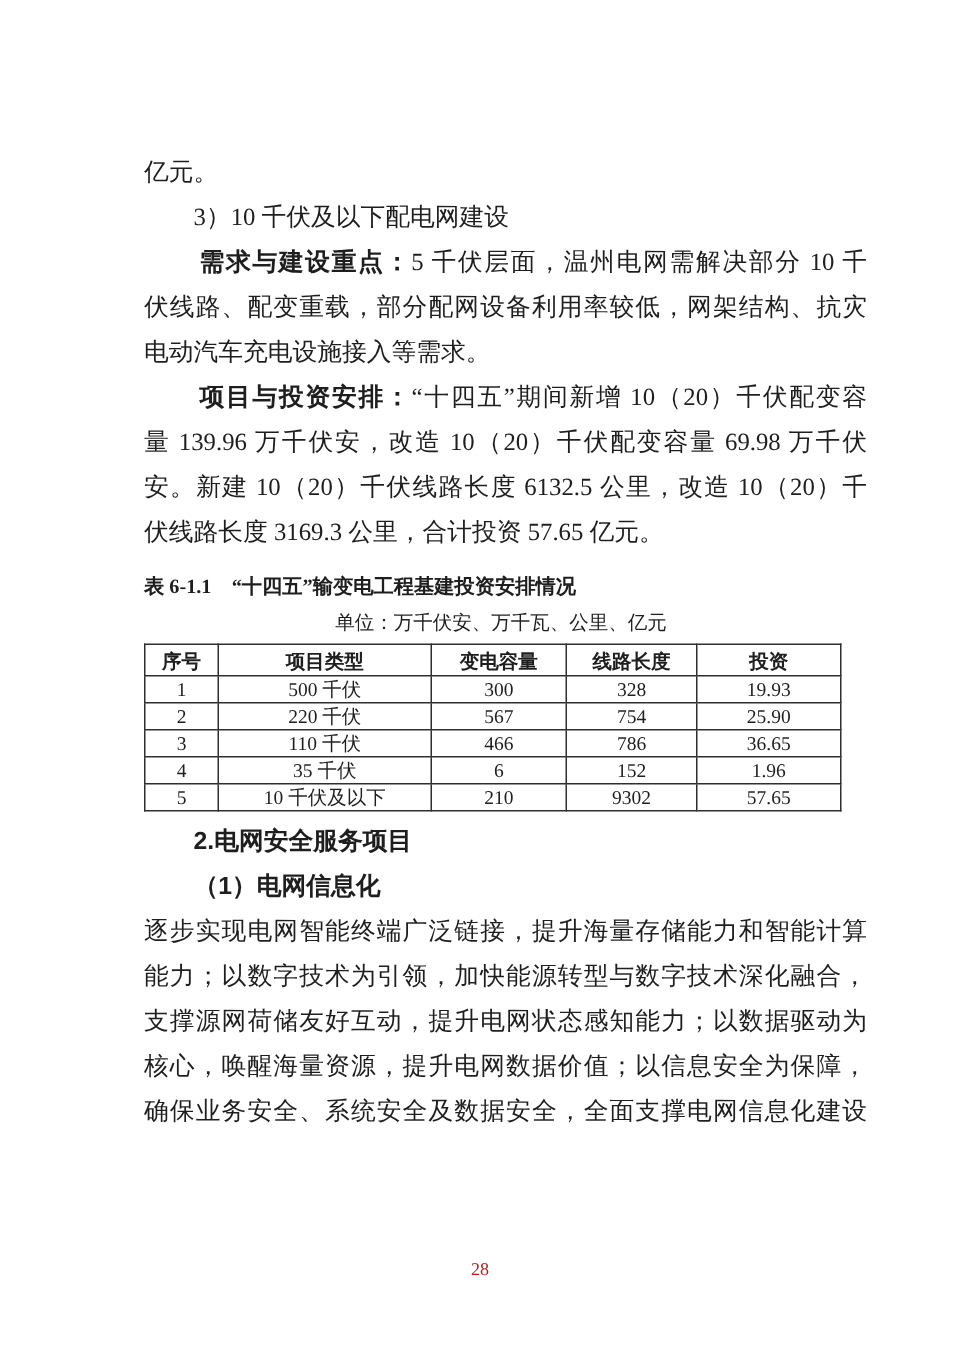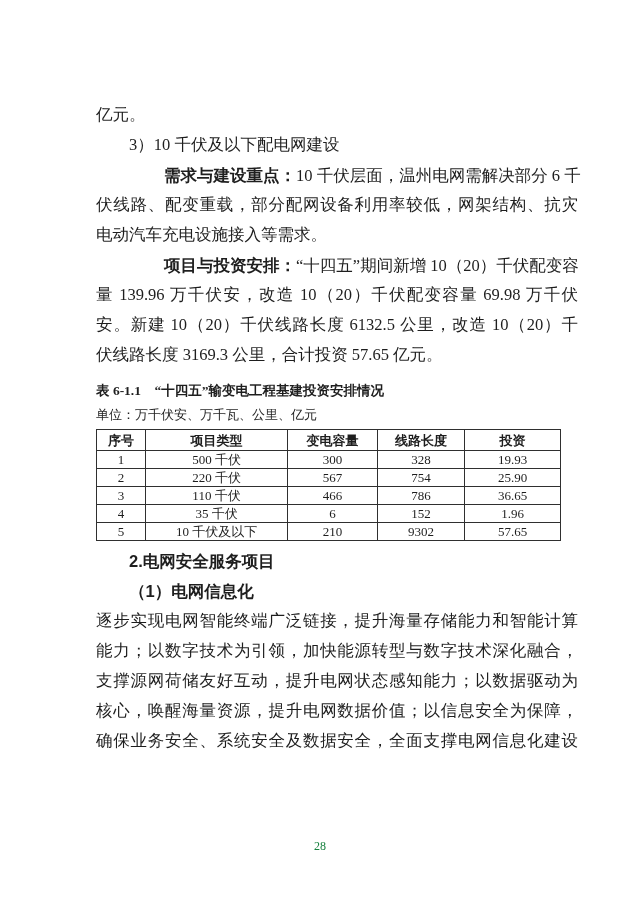--- a/index.html
+++ b/index.html
@@ -24,35 +24,35 @@
     text-align-last:justify;
     white-space:nowrap;
   }
   .ln-left { text-align:left; text-align-last:auto; }
   .ind2 { text-indent:37px; }
   .ind-h { text-indent:33px; }
   .hei {
     font-family:"Liberation Sans","DejaVu Sans",sans-serif;
     font-weight:700;
   }
-  .lead { font-weight:700; font-family:"Liberation Sans","DejaVu Sans",sans-serif;margin-left:31px; }
+  .lead { font-weight:700; font-family:"Liberation Sans","DejaVu Sans",sans-serif; }
   .heading {
     font-size:16.5px; line-height:30px; height:30px;
     text-align:left;
   }
   .tbl-caption {
     margin-top:12px;
     font-size:13.5px; line-height:18px;
     text-align:left;
     font-weight:700;
   }
   .tbl-unit {
     margin-top:6px;
     font-size:13px; line-height:18px;
-    text-align:left;
+    text-align:center;
     padding-right:6px;
   }
   .tbl-wrap { margin-top:5px; width:464px; }
   table.data {
     border-collapse:collapse;
     width:464px;
     table-layout:fixed;
   }
   table.data td, table.data th {
     border:1px solid #2f2f2f;
@@ -66,35 +66,35 @@
   }
   table.data th { height:18px; font-weight:700; font-family:"Liberation Sans","DejaVu Sans",sans-serif; }
   table.data td { height:15px; font-weight:400; }
   .sp { margin-top:5px; }
   .page-number {
     position:absolute;
     top:839px; left:0;
     width:100%;
     text-align:center;
     font-size:12px; line-height:14px;
-    color:#15803d;
+    color:#b91c1c;
   }
 </style>
 </head>
 <body>
 
 <div class="page">
   <div class="content">
 
     <div class="ln ln-left">亿元。</div>
 
     <div class="ln ln-left ind-h">3）10 千伏及以下配电网建设</div>
 
     <div>
-      <div class="ln ind2"><span class="lead">需求与建设重点：</span><span>10 千伏层面，温州电网需解决部分 6 千</span></div>
+      <div class="ln ind2"><span class="lead">需求与建设重点：</span><span>5 千伏层面，温州电网需解决部分 10 千</span></div>
       <div class="ln">伏线路、配变重载，部分配网设备利用率较低，网架结构、抗灾</div>
       <div class="ln ln-left">电动汽车充电设施接入等需求。</div>
     </div>
 
     <div>
       <div class="ln ind2"><span class="lead">项目与投资安排：</span><span>“十四五”期间新增 10（20）千伏配变容</span></div>
       <div class="ln">量 139.96 万千伏安，改造 10（20）千伏配变容量 69.98 万千伏</div>
       <div class="ln">安。新建 10（20）千伏线路长度 6132.5 公里，改造 10（20）千</div>
       <div class="ln ln-left">伏线路长度 3169.3 公里，合计投资 57.65 亿元。</div>
     </div>

